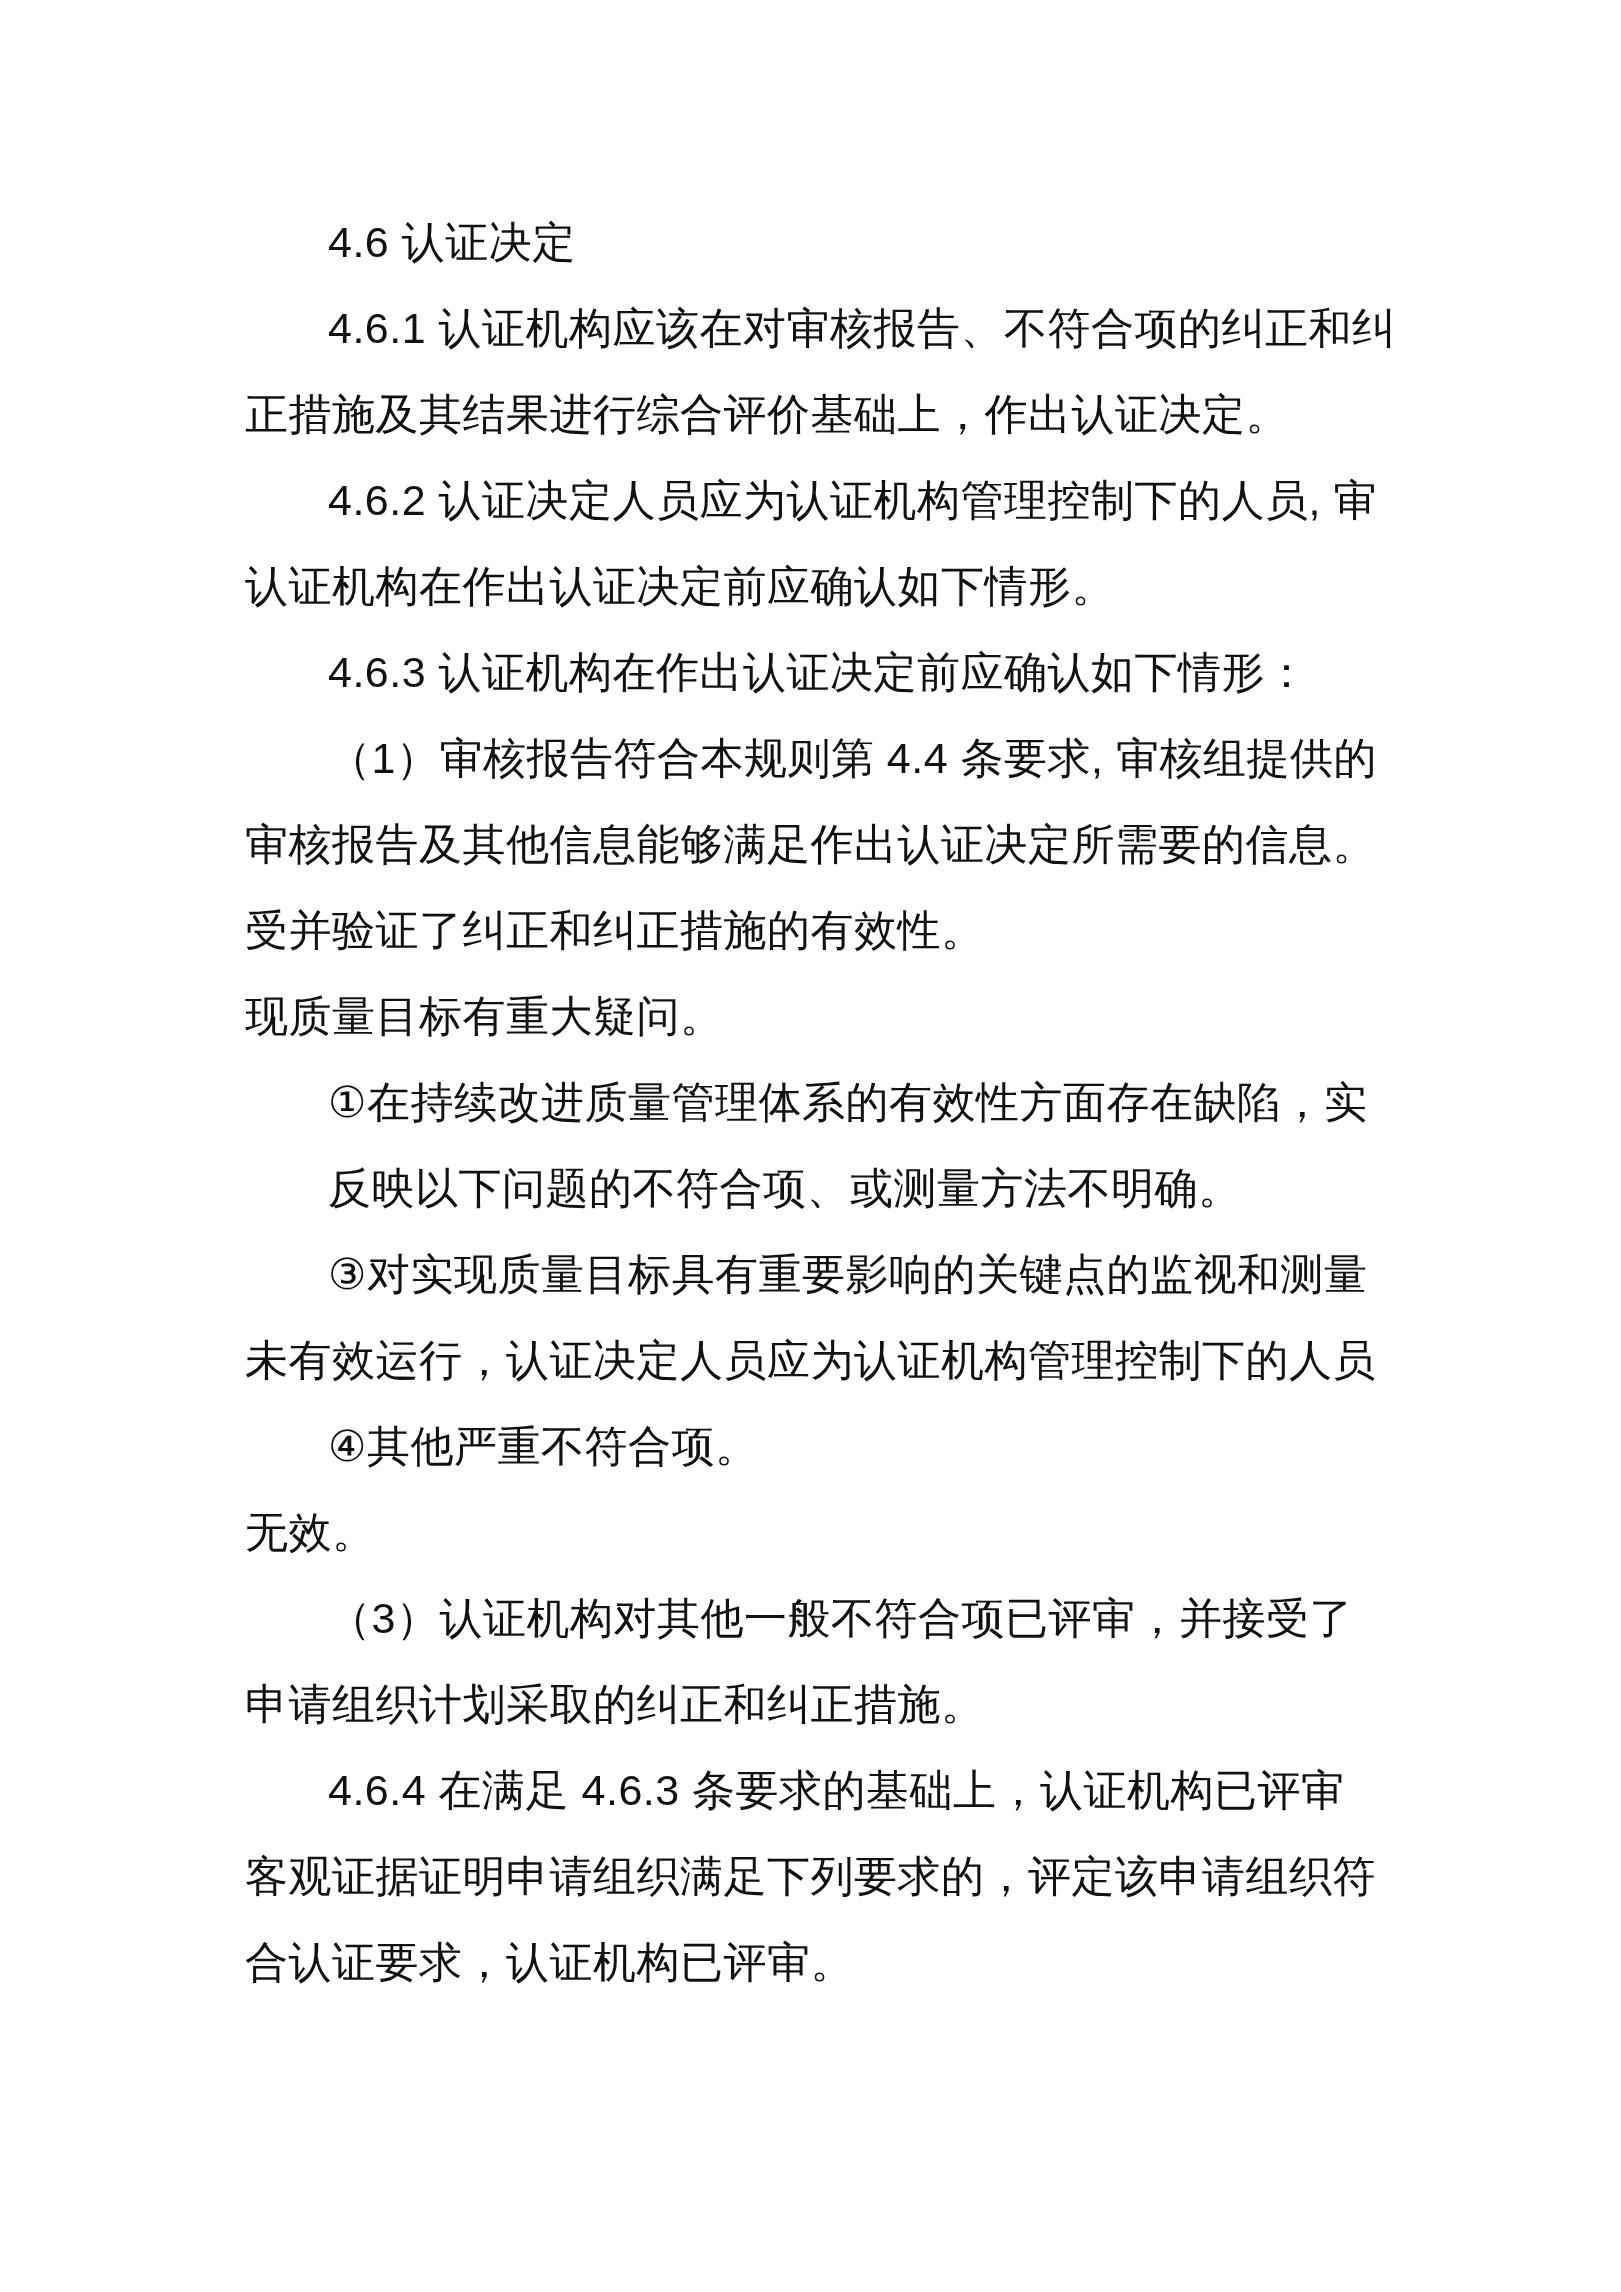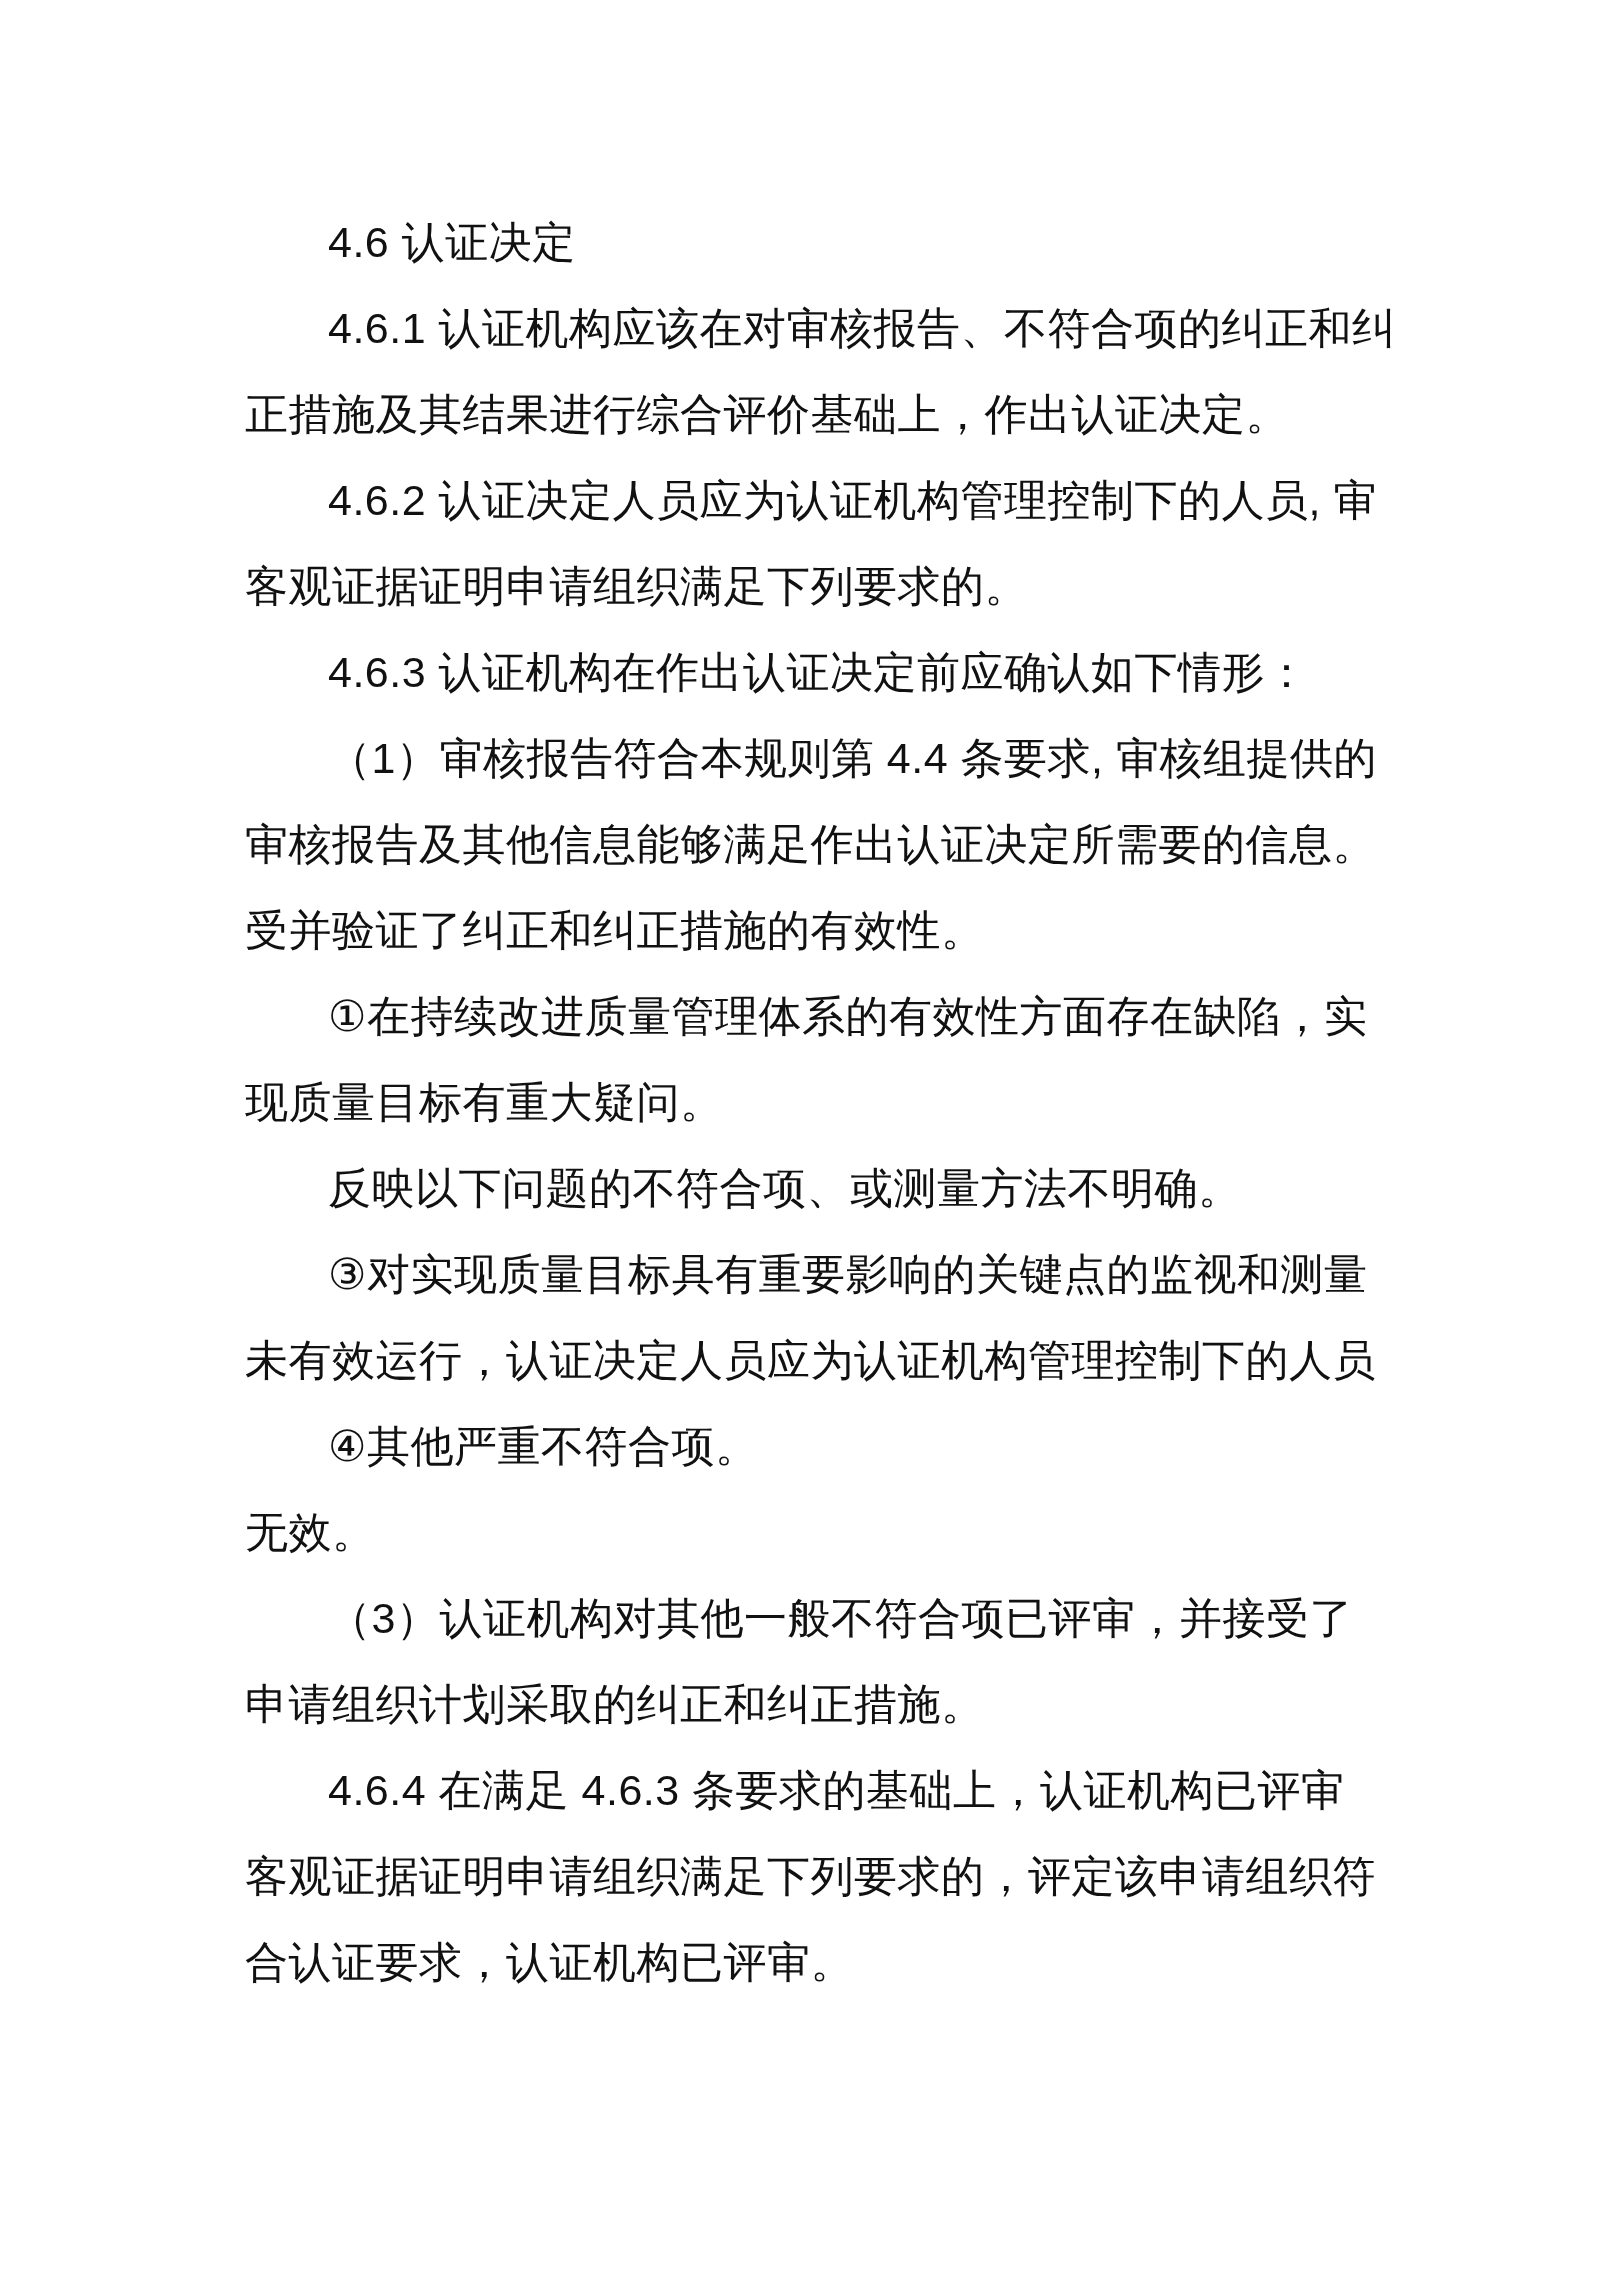--- a/index.html
+++ b/index.html
@@ -37,27 +37,27 @@
 </style>
 </head>
 <body>
 
 <div class="page">
   <div class="content">
       <div class="line indent">4.6 认证决定</div>
       <div class="line indent">4.6.1 认证机构应该在对审核报告、不符合项的纠正和纠</div>
       <div class="line">正措施及其结果进行综合评价基础上，作出认证决定。</div>
       <div class="line indent">4.6.2 认证决定人员应为认证机构管理控制下的人员, 审</div>
-      <div class="line">客观证据证明申请组织满足下列要求的。</div>
+      <div class="line">认证机构在作出认证决定前应确认如下情形。</div>
       <div class="line indent">4.6.3 认证机构在作出认证决定前应确认如下情形：</div>
       <div class="line indent">（1）审核报告符合本规则第 4.4 条要求, 审核组提供的</div>
       <div class="line">审核报告及其他信息能够满足作出认证决定所需要的信息。</div>
       <div class="line">受并验证了纠正和纠正措施的有效性。</div>
+      <div class="line">现质量目标有重大疑问。</div>
       <div class="line indent">①在持续改进质量管理体系的有效性方面存在缺陷，实</div>
-      <div class="line">现质量目标有重大疑问。</div>
       <div class="line indent">反映以下问题的不符合项、或测量方法不明确。</div>
       <div class="line indent">③对实现质量目标具有重要影响的关键点的监视和测量</div>
       <div class="line">未有效运行，认证决定人员应为认证机构管理控制下的人员</div>
       <div class="line indent">④其他严重不符合项。</div>
       <div class="line">无效。</div>
       <div class="line indent">（3）认证机构对其他一般不符合项已评审，并接受了</div>
       <div class="line">申请组织计划采取的纠正和纠正措施。</div>
       <div class="line indent">4.6.4 在满足 4.6.3 条要求的基础上，认证机构已评审</div>
       <div class="line">客观证据证明申请组织满足下列要求的，评定该申请组织符</div>
       <div class="line">合认证要求，认证机构已评审。</div>

